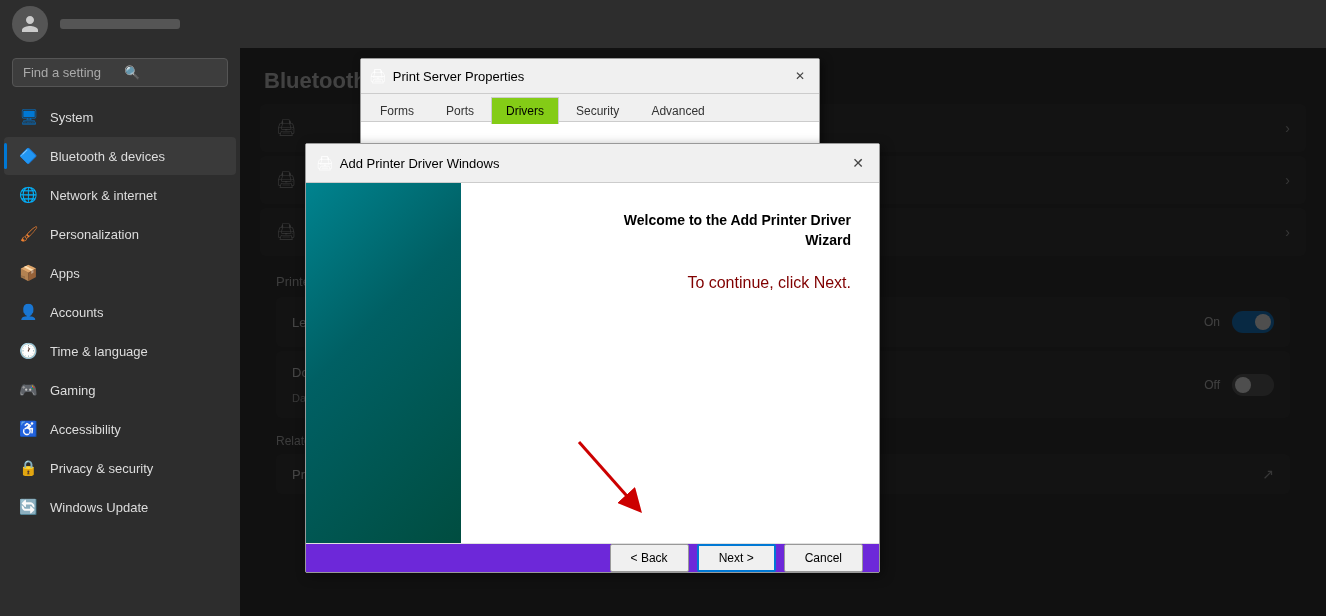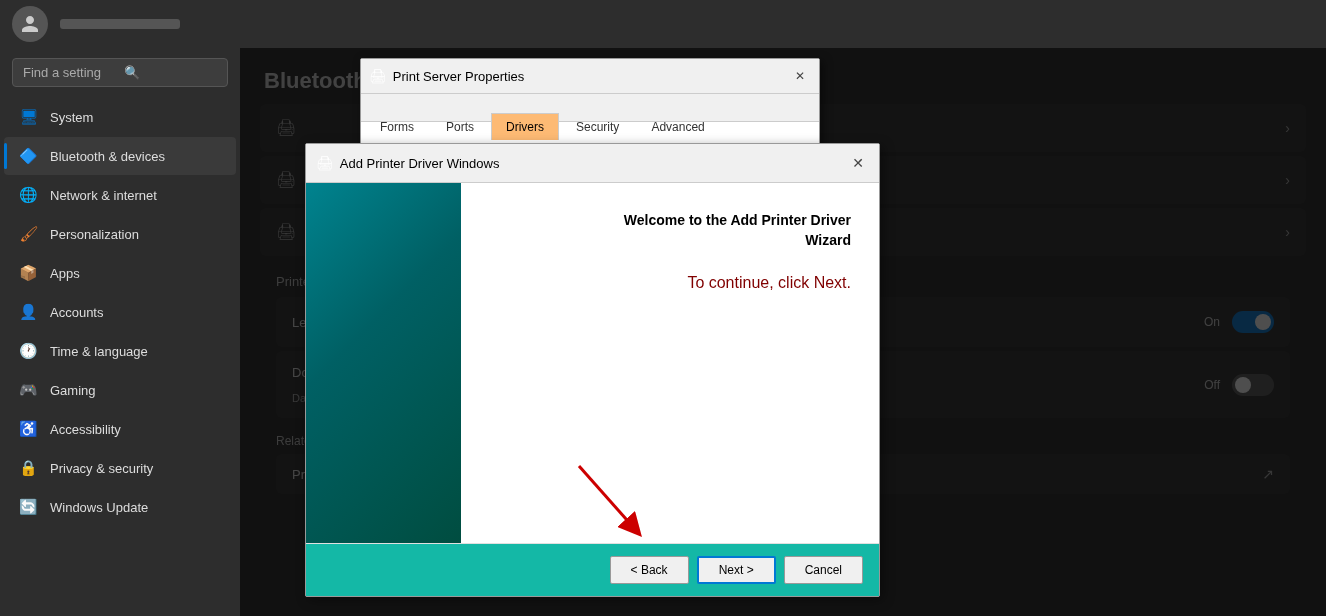--- a/index.html
+++ b/index.html
@@ -314,24 +314,24 @@
     }
     .dialog-tab {
       padding: 6px 14px;
       font-size: 12px;
       color: #333;
       cursor: pointer;
       border: 1px solid transparent;
       border-bottom: none;
       margin-right: 2px;
       position: relative;
-      top: 19px;
+      top: 3px;
     }
     .dialog-tab.active {
-      background: #fdba74;
+      background: #84cc16;
       border-color: #ccc;
       border-bottom-color: #fff;
       color: #000;
       text-align: right;
     }
 
     
     .dialog-wizard {
       position: absolute;
       top: 95px;
@@ -404,24 +404,24 @@
     }
     .wizard-text-continue {
       font-size: 16px;
       color: #800000;
       line-height: 1.6;
     }
 
     .wizard-footer {
       display: flex;
       justify-content: flex-end;
-      padding: 12px 16px;
+      padding: 0 16px;
       gap: 8px;
       border-top: 1px solid #e0e0e0;
-      background: #14b8a6;
+      background: #6d28d9;
       position: relative;
     }
 
     .wizard-btn {
       padding: 5px 20px;
       font-size: 12px;
       border: 1px solid #999;
       background: #f0f0f0;
       cursor: pointer;
       border-radius: 2px;

